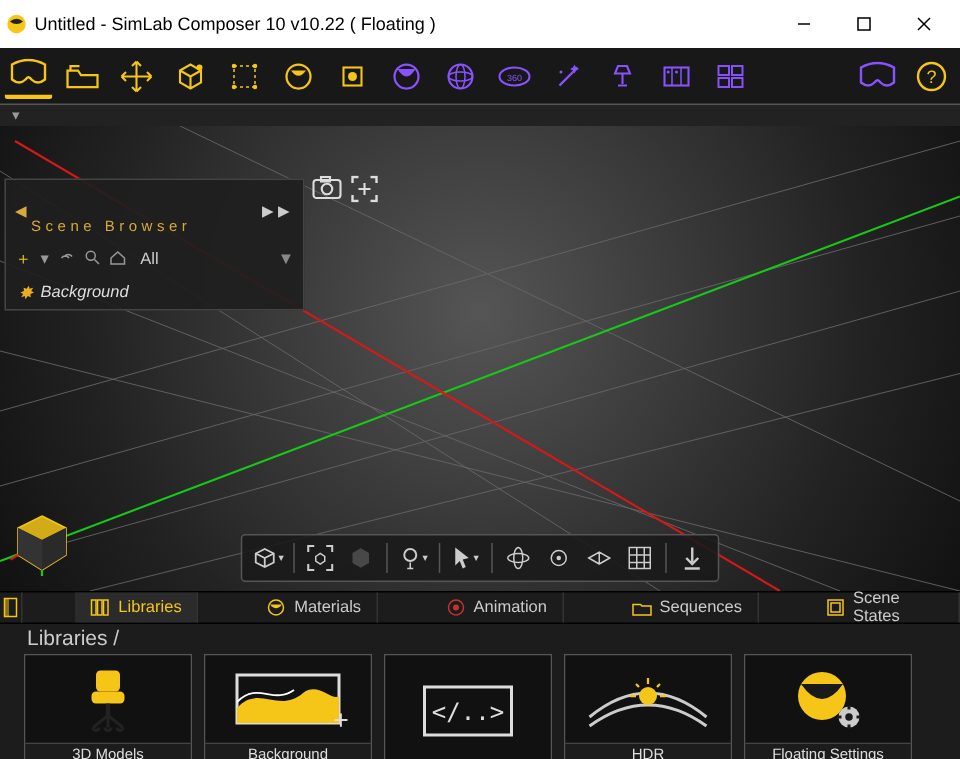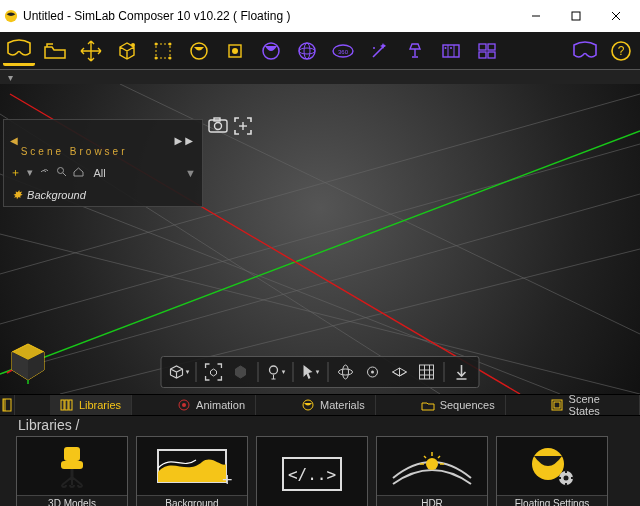--- a/index.html
+++ b/index.html
@@ -359,34 +359,34 @@
           <rect x="1" y="1" width="3" height="10" fill="none" stroke="#f5c518"></rect>
           <rect x="5" y="1" width="3" height="10" fill="none" stroke="#f5c518"></rect>
           <rect x="9" y="1" width="3" height="10" fill="none" stroke="#f5c518"></rect>
         </svg>
       </span>
     <span>Libraries</span>
   </div>
   <div class="tab">
     <span class="ic">
         <svg width="12" height="12" viewBox="0 0 12 12">
-          <circle cx="6" cy="6" r="5" fill="none" stroke="#c83030"></circle>
-          <circle cx="6" cy="6" r="2" fill="#c83030"></circle>
-        </svg>
-      </span>
-    <span>Animation</span>
+          <circle cx="6" cy="6" r="5" fill="none" stroke="#f5c518"></circle>
+          <path d="M2 4Q6 9 10 4" fill="#f5c518"></path>
+        </svg>
+      </span>
+    <span>Materials</span>
   </div>
   <div class="tab">
     <span class="ic">
         <svg width="12" height="12" viewBox="0 0 12 12">
-          <circle cx="6" cy="6" r="5" fill="none" stroke="#f5c518"></circle>
-          <path d="M2 4Q6 9 10 4" fill="#f5c518"></path>
-        </svg>
-      </span>
-    <span>Materials</span>
+          <circle cx="6" cy="6" r="5" fill="none" stroke="#c83030"></circle>
+          <circle cx="6" cy="6" r="2" fill="#c83030"></circle>
+        </svg>
+      </span>
+    <span>Animation</span>
   </div>
   <div class="tab">
     <span class="ic">
         <svg width="14" height="11" viewBox="0 0 14 11">
           <path d="M1 3h5l1 1h6v6H1z" fill="none" stroke="#f5c518"></path>
         </svg>
       </span>
     <span>Sequences</span>
   </div>
   <div class="tab">

